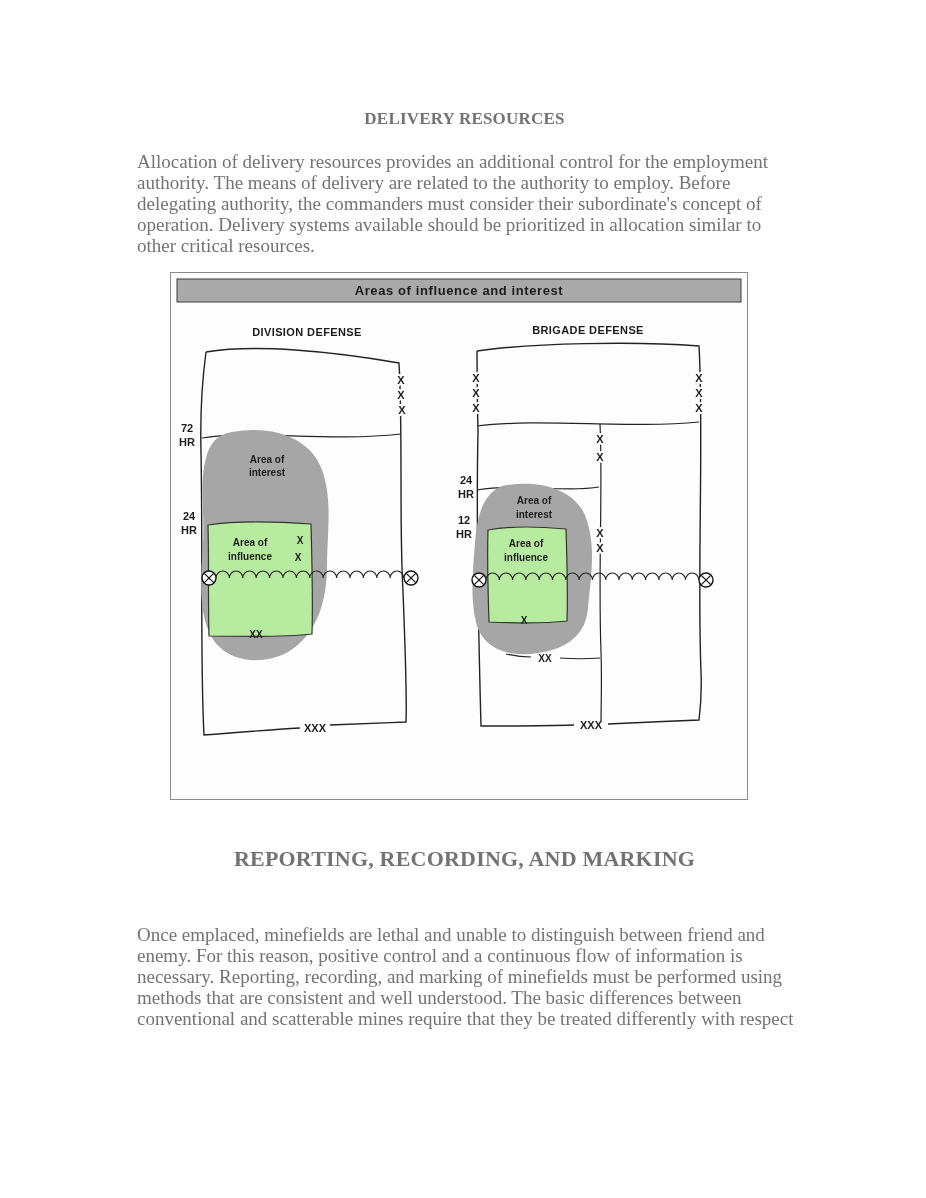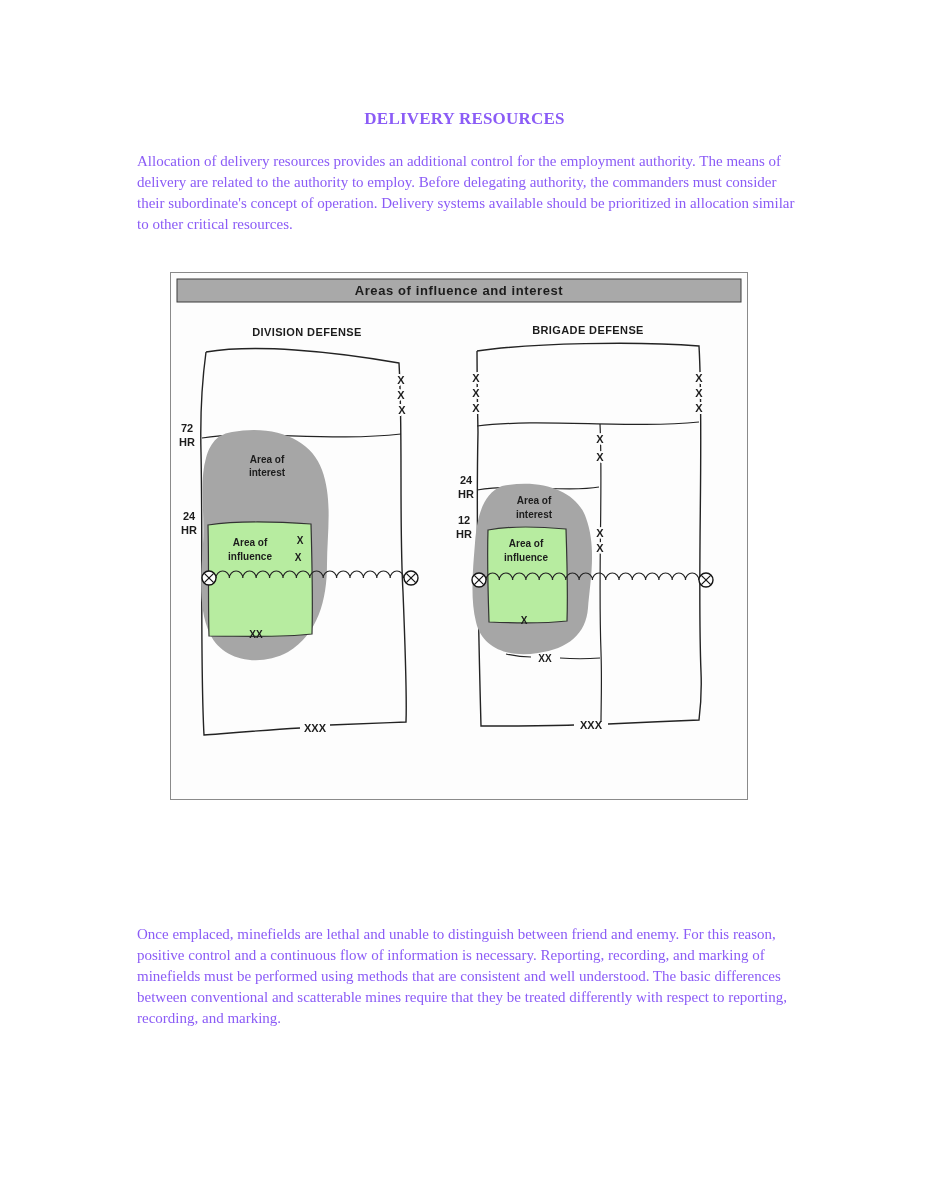--- a/index.html
+++ b/index.html
@@ -1,26 +1,26 @@
 <!DOCTYPE html>
 <html><head>
 <meta charset="utf-8">
 <style>
   html, body { margin:0; padding:0; background:#ffffff; }
   .page {
     position:relative; width:926px; height:1032px; background:#ffffff;
-    font-family:"Liberation Serif", serif; color:#8b5cf6; overflow:hidden;
+    font-family:"Liberation Serif", serif; color:#737373; overflow:hidden;
   }
   .doc-title {
     position:absolute; top:109px; left:137px; width:655px; margin:0;
     text-align:center; font-size:17px; font-weight:700; letter-spacing:0.2px;
   }
   .para {
     position:absolute; left:137px; width:658px; margin:0;
-    font-size:15px; line-height:21px; text-align:left;
+    font-size:19px; line-height:21px; text-align:left;
   }
   .para1 { top:151px; }
   .para2 { top:895px;margin-top:29px; }
   .section-heading {
     position:absolute; top:846px; left:117px; width:695px; margin:0;
     text-align:center; font-size:22px; font-weight:700; letter-spacing:0.2px;
   }
   .figure { position:absolute; top:272px; left:170px; }
   .figure text { font-family:"Liberation Sans", sans-serif; font-weight:700; fill:#1c1c1c; }
   .t10 { font-size:10px; }
@@ -128,16 +128,17 @@
       <use href="#coordpt" x="536" y="308"></use>
 
       <text class="t10" x="354" y="352" text-anchor="middle">X</text>
 
       <path class="lnt" d="M 336,382 C 345,384 353,385 361,385 M 390,386 C 403,387 417,387 430,386"></path>
       <text class="t10" x="375" y="390" text-anchor="middle">XX</text>
       <text class="t11" x="421" y="457" text-anchor="middle">XXX</text>
     </g>
   </svg>
 
+  <h2 class="section-heading">REPORTING, RECORDING, AND MARKING</h2>
 
   <p class="para para2">Once emplaced, minefields are lethal and unable to distinguish between friend and enemy. For this reason, positive control and a continuous flow of information is necessary. Reporting, recording, and marking of minefields must be performed using methods that are consistent and well understood. The basic differences between conventional and scatterable mines require that they be treated differently with respect to reporting, recording, and marking.</p>
 
 </div>
 
 </body></html>

